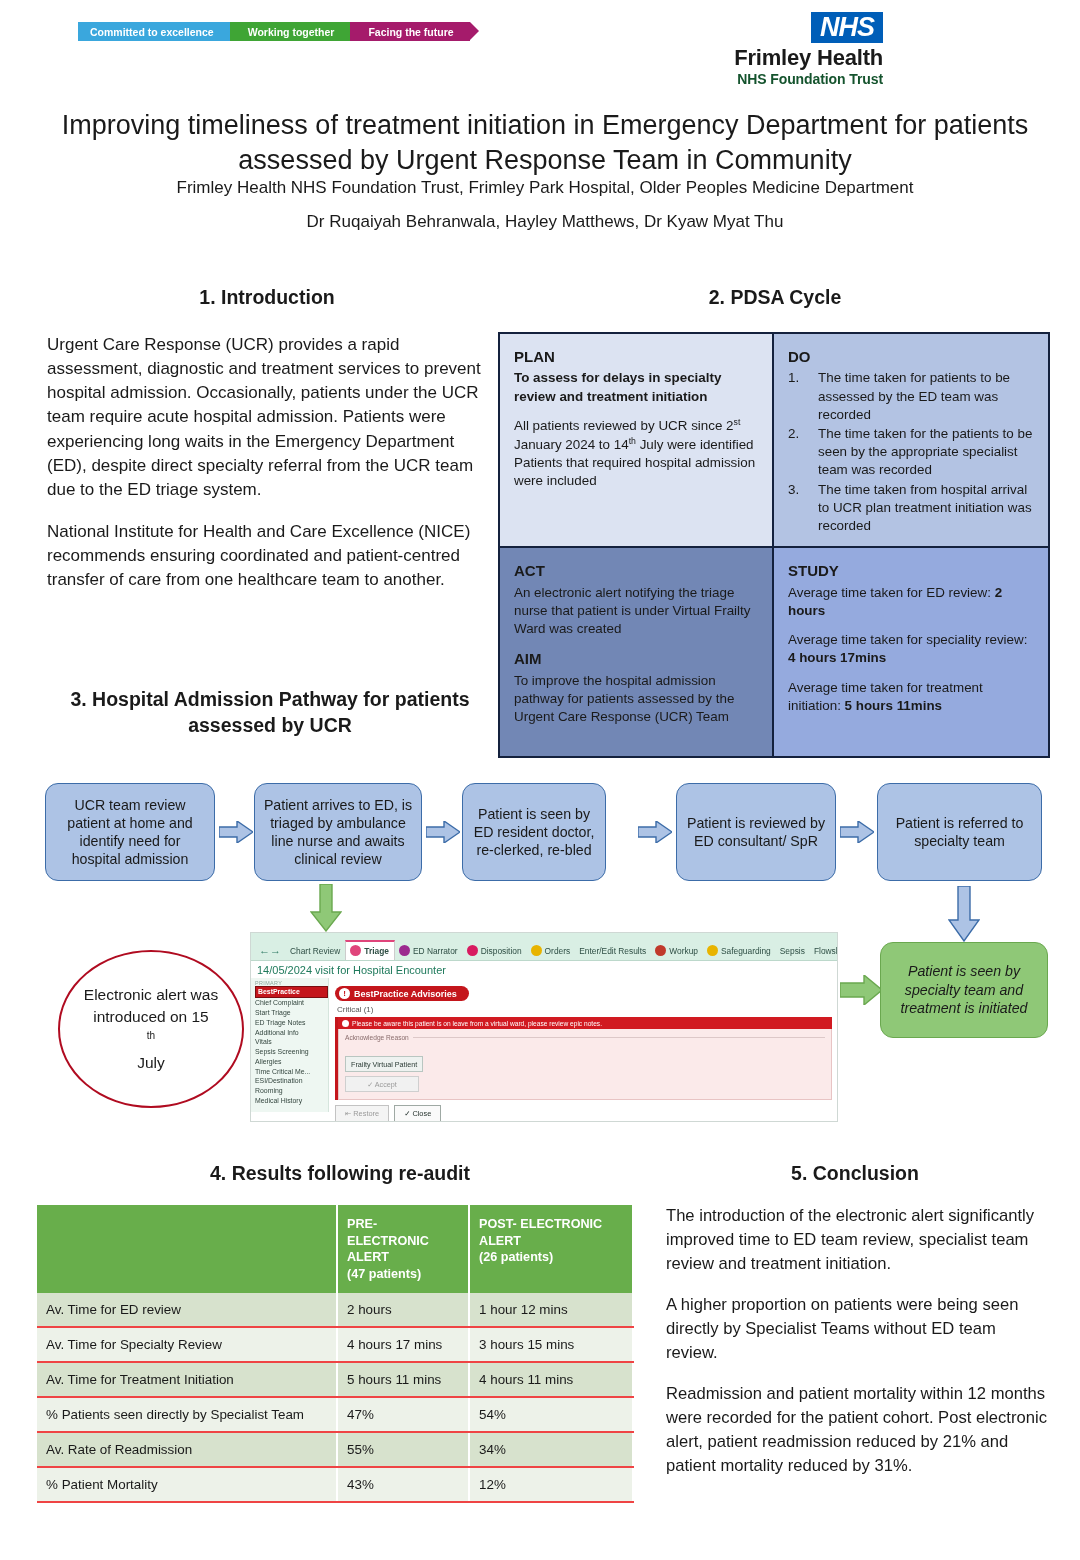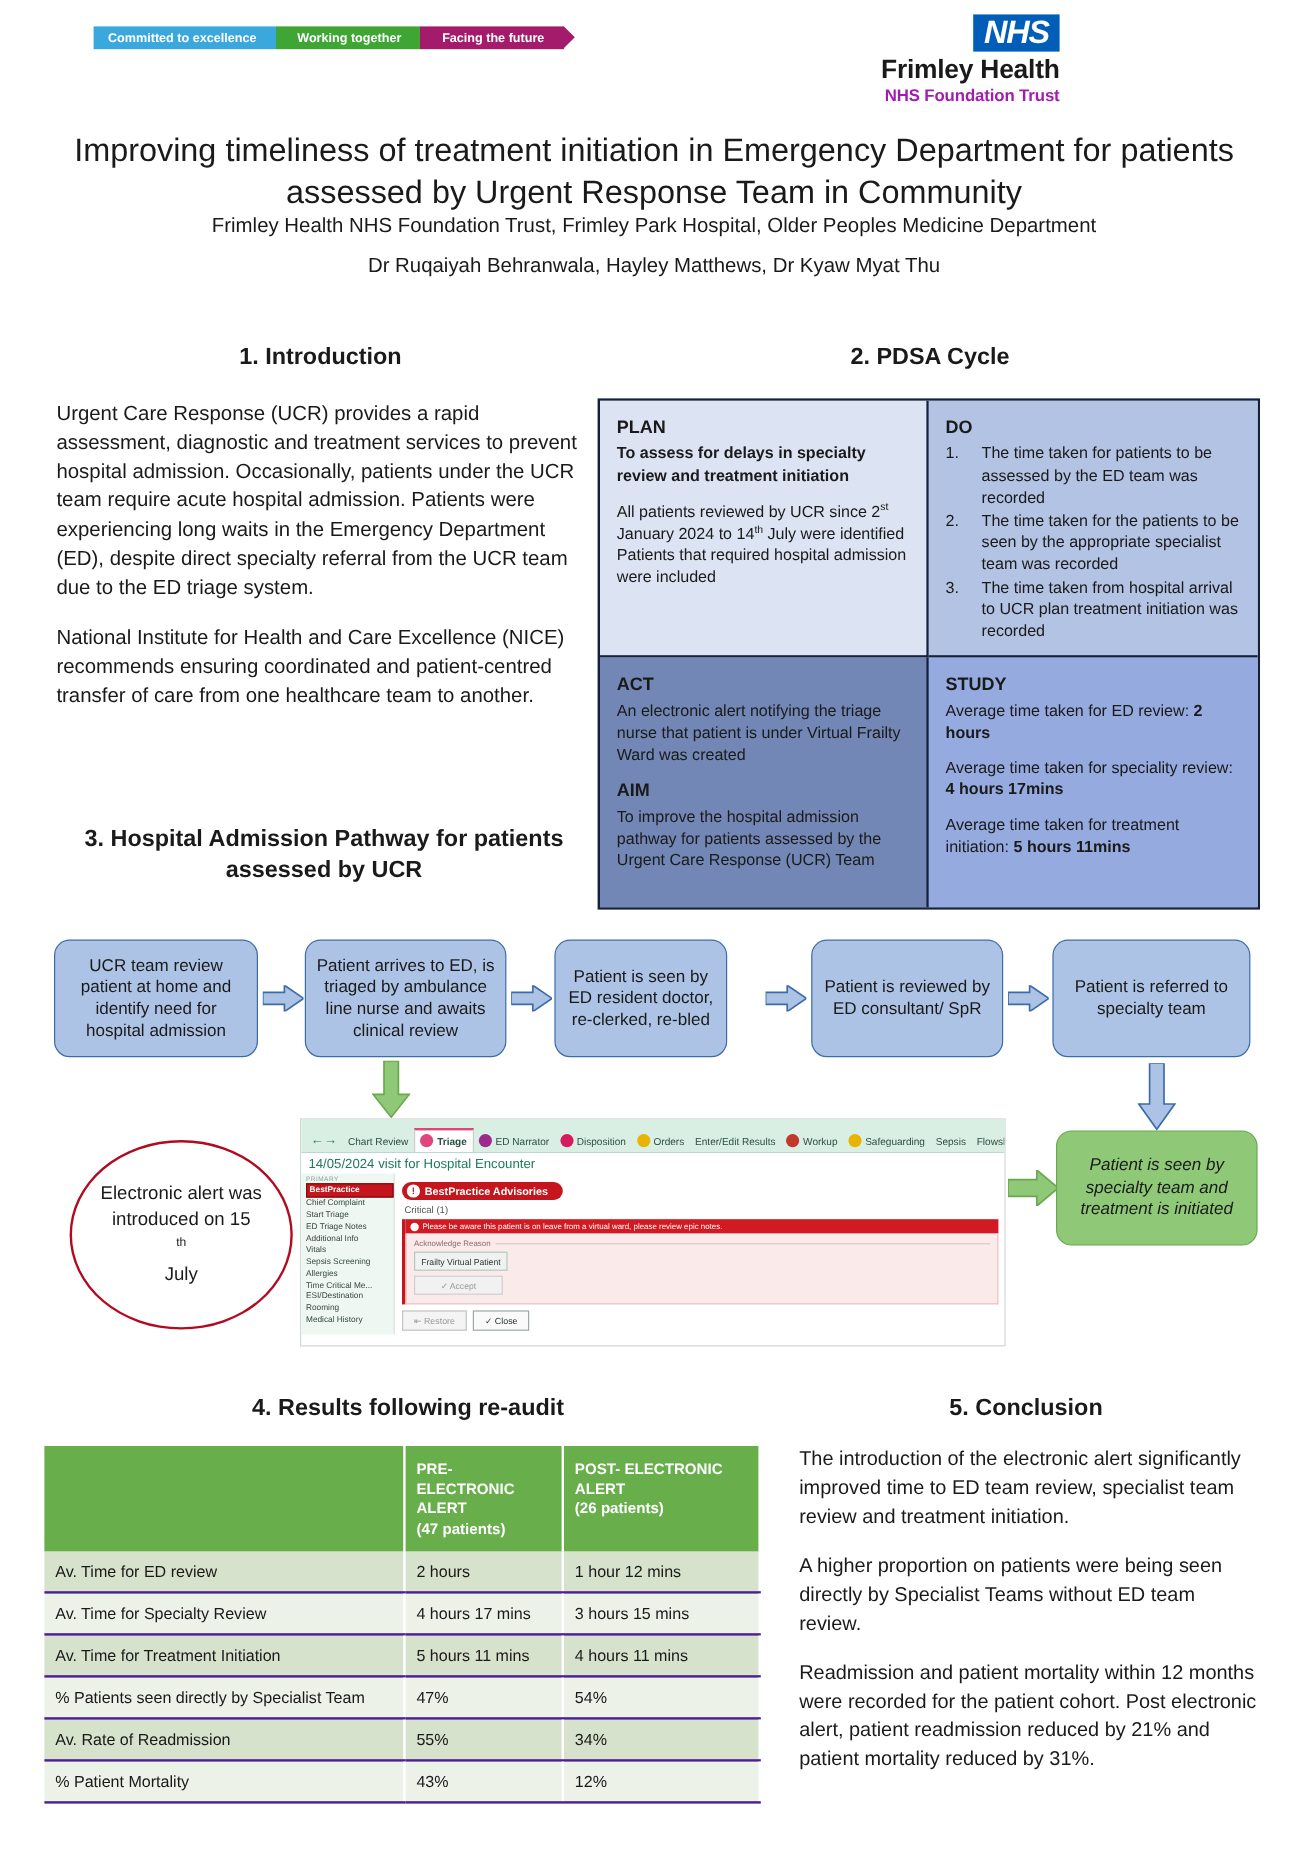--- a/index.html
+++ b/index.html
@@ -24,21 +24,21 @@
   .chev.c1 { background:#3aa7dd; } .chev.c1::after { border-left:9px solid #3aa7dd; }
   .chev.c2 { background:#3fa535; padding-left:18px; } .chev.c2::after { border-left:9px solid #3fa535; }
   .chev.c3 { background:#a51b6b; padding-left:18px; } .chev.c3::after { border-left:9px solid #a51b6b; }
 
   .nhs-logo { position:absolute; right:30px; top:12px; text-align:right; }
   .nhs-box { display:inline-block; background:#005eb8; color:#fff;
              font-family:"Liberation Sans", sans-serif; font-weight:bold;
              font-style:italic; font-size:27px; letter-spacing:-1px;
              padding:1px 9px 2px 9px; line-height:1.05; }
   .nhs-t1 { font-size:22px; font-weight:bold; color:#1a1a1a; margin-top:2px; letter-spacing:-0.2px;}
-  .nhs-t2 { font-size:14px; font-weight:bold; color:#a21caf; letter-spacing:-0.1px;}
+  .nhs-t2 { font-size:14px; font-weight:bold; color:#14532d; letter-spacing:-0.1px;}
 
   
   .title-block { position:absolute; top:108px; left:40px; width:1010px; text-align:center; }
   .ptitle { font-size:27px; line-height:1.28; color:#1a1a1a; font-weight:normal; }
   .pauth  { font-size:17px; line-height:1.35; margin-top:11px; }
 
   
   .sec-h { font-size:19.5px; font-weight:bold; text-align:center; }
 
   
@@ -109,37 +109,37 @@
   .bpa-ic { width:11px; height:11px; border-radius:50%; background:#fff; color:#c4161c;
             font-size:8px; display:flex; align-items:center; justify-content:center; font-weight:bold;}
   .crit { font-size:8px; color:#555; margin:4px 0 3px 2px; }
   .alert-wrap { border-left:3px solid #c4161c; }
   .alert-bar { background:#d11a21; color:#fff; font-size:6.6px; padding:2.5px 4px;
                display:flex; align-items:center; gap:3px; }
   .alert-body { background:#fbeaea; border:1px solid #e8c4c4; border-top:none;
                 padding:5px 6px 7px 6px; }
   .ack-lbl { font-size:6.6px; color:#8a6d6d; display:flex; align-items:center; gap:4px; }
   .ack-lbl i { flex:1; height:1px; background:#ddc8c8; display:block; }
-  .ack-btn { display:inline-block; margin-top:3px; background:#eef2f0; border:1px solid #b9c6c1;
+  .ack-btn { display:inline-block; margin-top:15px; background:#eef2f0; border:1px solid #b9c6c1;
              font-size:7.2px; padding:2.5px 5px; color:#2b3b35; }
   .acc-btn { display:block; margin-top:4px; width:74px; background:#f1f1f1; border:1px solid #cfcfcf;
              font-size:7.2px; padding:2.5px 4px; color:#9a9a9a; text-align:center;}
   .foot-btns { margin-top:5px; display:flex; gap:5px; }
   .fbtn { font-size:7.4px; border:1px solid #c3c3c3; background:#f4f4f4; padding:3px 9px; color:#9a9a9a;}
   .fbtn.on { color:#26332e; background:#fafafa; border-color:#9fa9a4;}
 
   
   #res-head { position:absolute; left:40px; top:1162px; width:600px; text-align:center; }
   #rtable { position:absolute; left:37px; top:1205px; width:597px; border-collapse:collapse; }
   #rtable th { background:#68ae4b; color:#fff; font-size:12.6px; font-weight:bold;
                text-align:left; vertical-align:top; padding:11px 9px; line-height:1.32;
                border-right:2px solid #fff; }
   #rtable th.blank { width:300px; }
   #rtable td { font-size:13.4px; padding:9px 9px; border-right:2px solid #fff;
-               border-bottom:2px solid #4c1d95; }
+               border-bottom:2px solid #ef4444; }
   #rtable tr.odd td  { background:#d7e2cd; }
   #rtable tr.even td { background:#edf2e9; }
 
   
   #con-head { position:absolute; left:655px; top:1162px; width:400px; text-align:center; }
   #con-col { position:absolute; left:666px; top:1204px; width:382px; }
   #con-col .para { font-size:16.6px; line-height:1.45; margin-bottom:17px; }
   sup { font-size:0.65em; vertical-align:super; }
 </style>
 </head>

